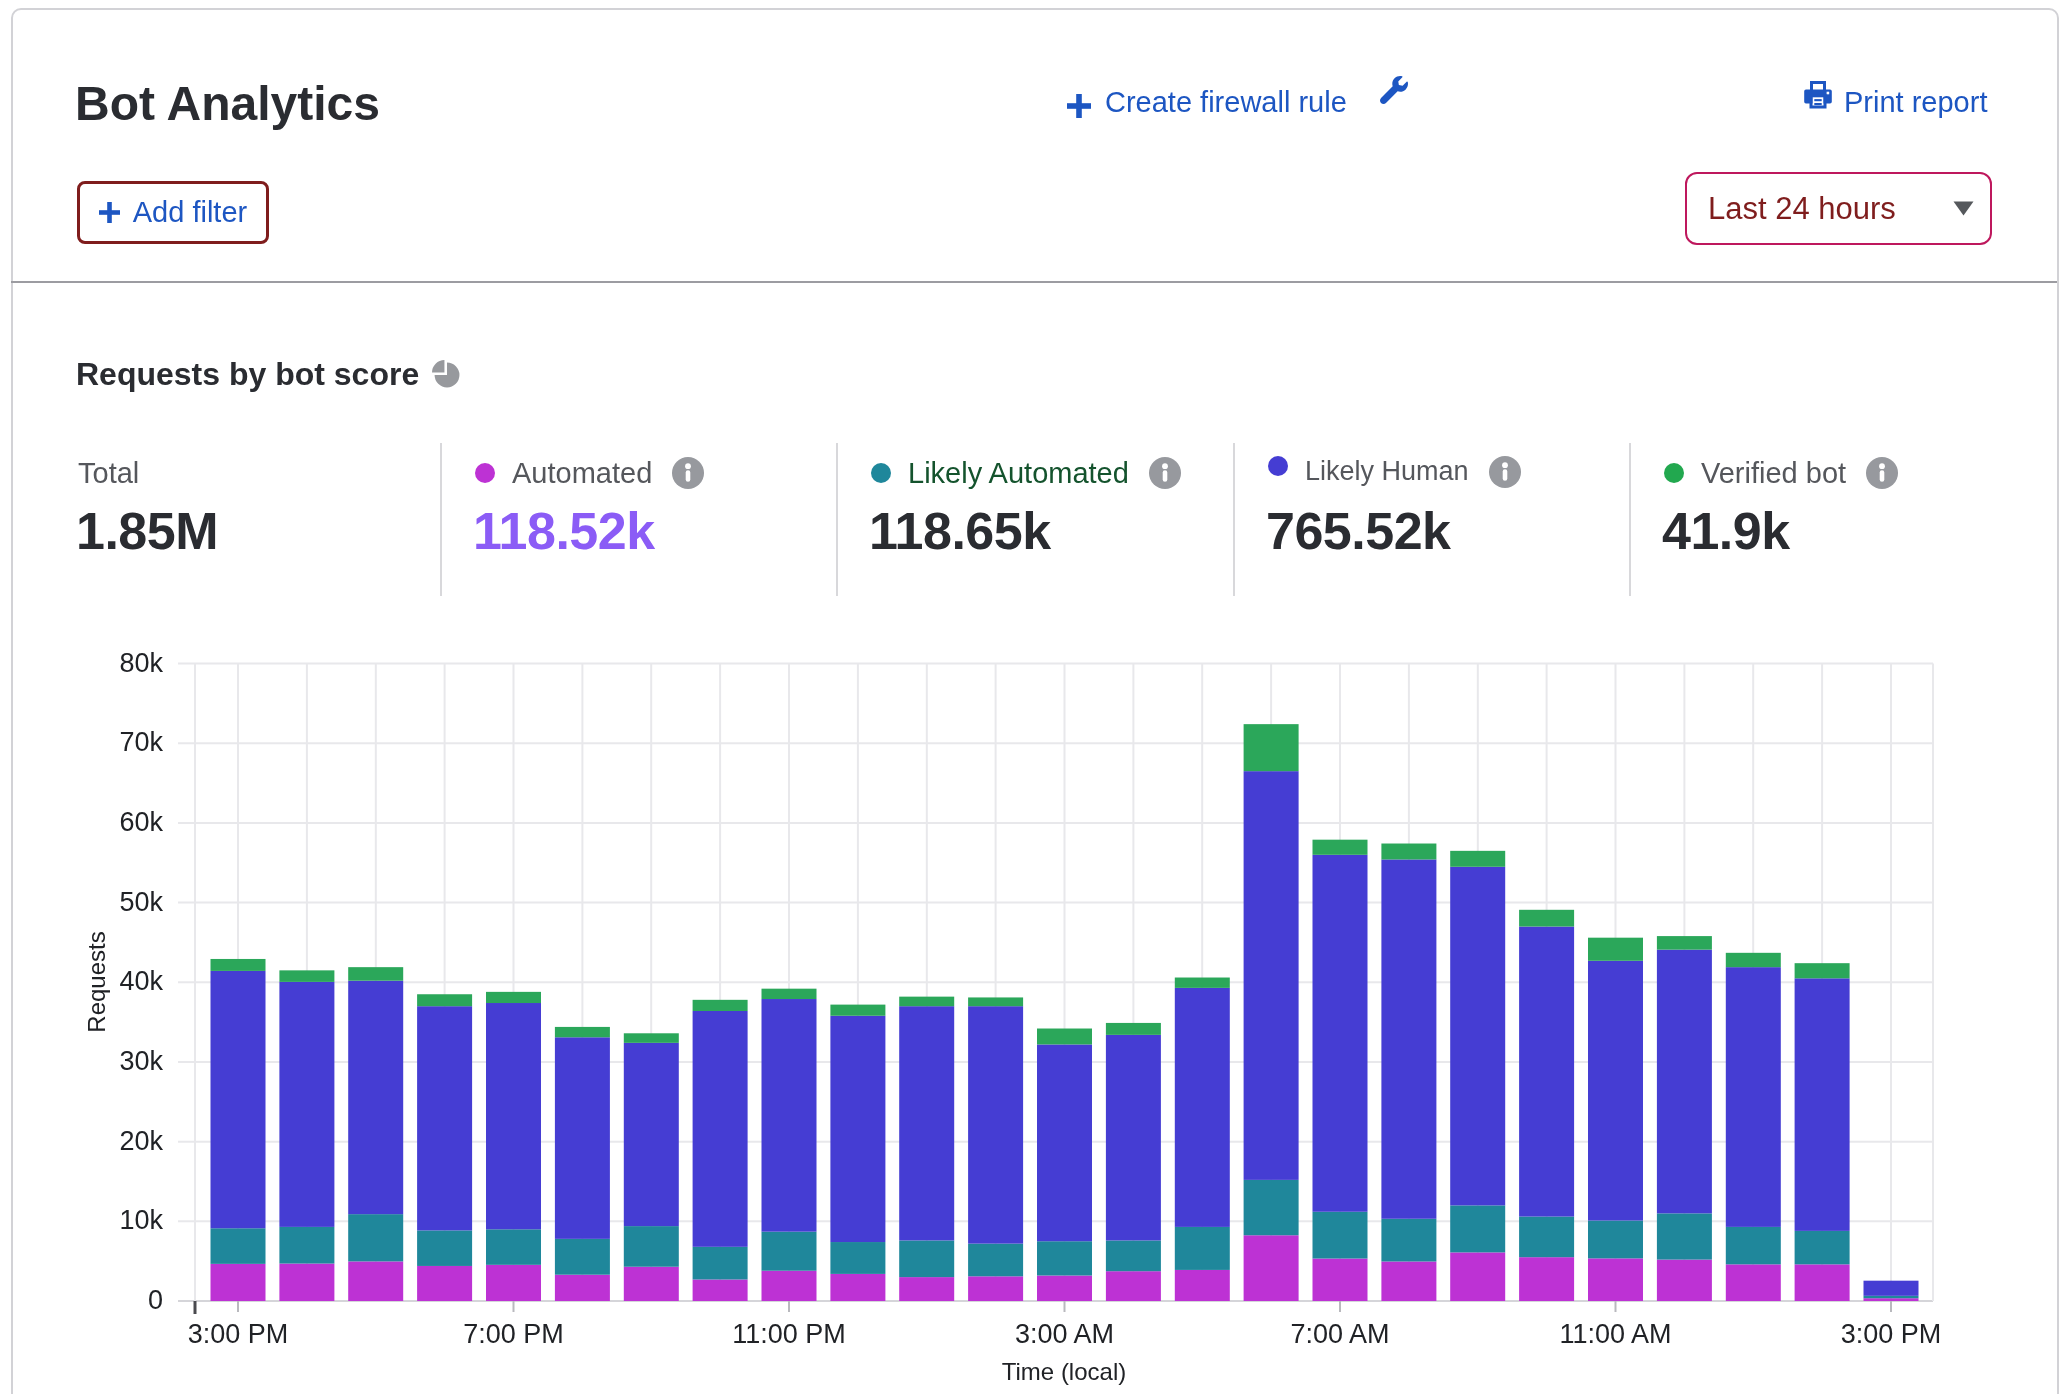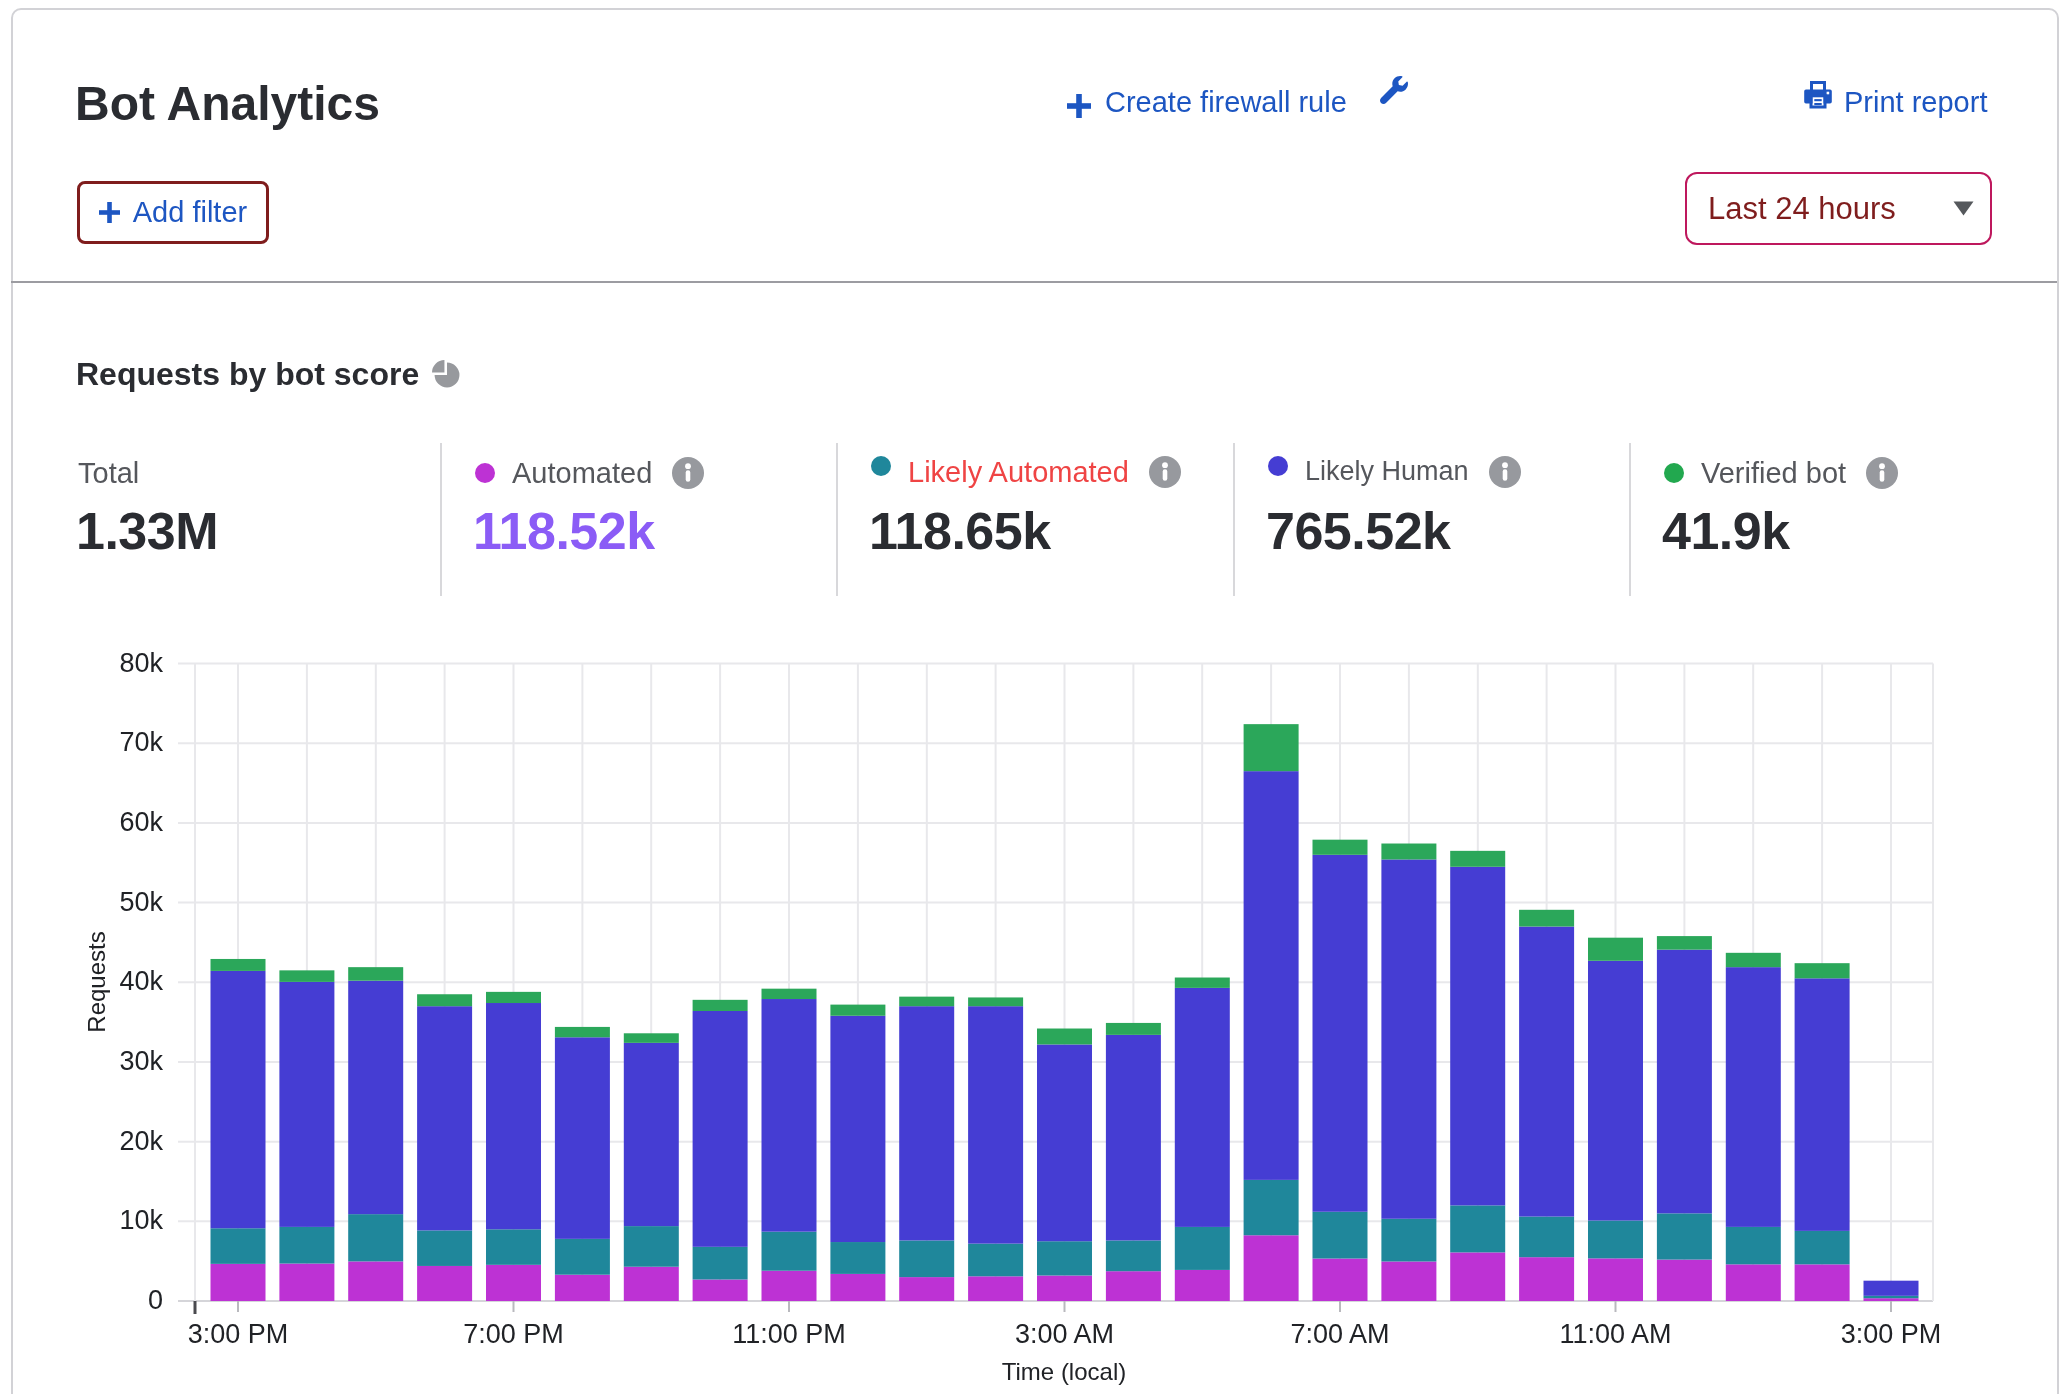--- a/index.html
+++ b/index.html
@@ -55,32 +55,32 @@
 
 <div style="position:absolute;left:76px;top:358px;font-size:32px;font-weight:700;color:#2a2c31;line-height:1">Requests by bot score</div>
 <svg width="29" height="29" viewBox="0 0 28 28" style="position:absolute;left:432px;top:360px">
     <path d="M14.5 14.5 L14.5 2.5 A12 12 0 1 1 2.5 14.5 Z" fill="#97999d"></path>
     <path d="M12 12 L0 12 A12 12 0 0 1 12 0 Z" fill="#97999d"></path>
   </svg>
 
 <div style="position:absolute;left:78px;top:456px;height:34px;display:flex;align-items:center;font-size:29px;color:#55575c">
     <span>Total</span>
   </div>
-<div style="position:absolute;left:76px;top:505px;font-size:52px;font-weight:700;color:#2a2c31;letter-spacing:-0.5px;line-height:1">1.33M</div>
+<div style="position:absolute;left:76px;top:505px;font-size:52px;font-weight:700;color:#2a2c31;letter-spacing:-0.5px;line-height:1">1.85M</div>
 <div style="position:absolute;left:475px;top:456px;height:34px;display:flex;align-items:center;font-size:29px;color:#55575c">
     <span style="width:20px;height:20px;border-radius:50%;background:#bd32d4;flex:none"></span>
     <span style="margin-left:17px;margin-right:20px">Automated</span>
     <svg width="32" height="32" viewBox="0 0 32 32" style="flex:none">
       <circle cx="16" cy="16" r="16" fill="#97999e"></circle>
       <circle cx="16" cy="9.2" r="2.9" fill="#fff"></circle>
       <rect x="13.7" y="13.2" width="4.6" height="11.6" rx="2.3" fill="#fff"></rect>
     </svg>
   </div>
 <div style="position:absolute;left:473px;top:505px;font-size:52px;font-weight:700;color:#8b5cf6;letter-spacing:-0.5px;line-height:1">118.52k</div>
-<div style="position:absolute;left:871px;top:456px;height:34px;display:flex;align-items:flex-start;font-size:29px;color:#ef4444">
+<div style="position:absolute;left:871px;top:456px;height:34px;display:flex;align-items:center;font-size:29px;color:#14532d">
     <span style="width:20px;height:20px;border-radius:50%;background:#1f879b;flex:none"></span>
     <span style="margin-left:17px;margin-right:20px">Likely Automated</span>
     <svg width="32" height="32" viewBox="0 0 32 32" style="flex:none">
       <circle cx="16" cy="16" r="16" fill="#97999e"></circle>
       <circle cx="16" cy="9.2" r="2.9" fill="#fff"></circle>
       <rect x="13.7" y="13.2" width="4.6" height="11.6" rx="2.3" fill="#fff"></rect>
     </svg>
   </div>
 <div style="position:absolute;left:869px;top:505px;font-size:52px;font-weight:700;color:#2a2c31;letter-spacing:-0.5px;line-height:1">118.65k</div>
 <div style="position:absolute;left:1268px;top:456px;height:34px;display:flex;align-items:flex-start;font-size:27px;color:#55575c">

